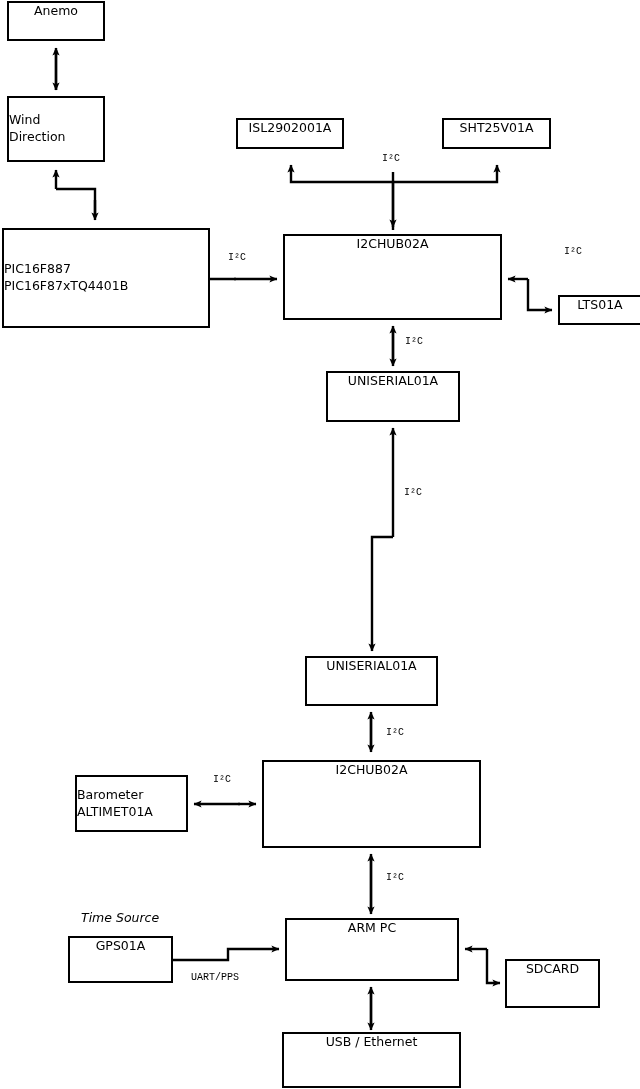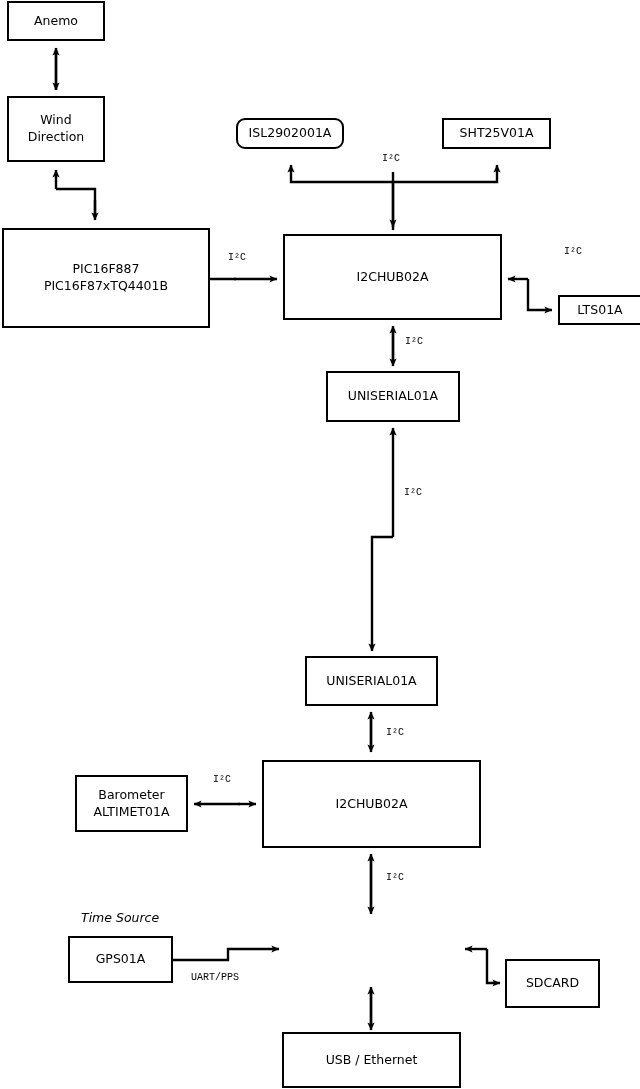--- a/index.html
+++ b/index.html
@@ -21,21 +21,21 @@
     top: 0;
     width: 640px;
     height: 1089px;
   }
   .node {
     position: absolute;
     box-sizing: border-box;
     border: 2px solid #000000;
     background: #ffffff;
     display: flex;
-    align-items: center;
+    align-items: flex-start;
     justify-content: center;
     text-align: center;
     font-size: 12.5px;
     color: #000000;
     line-height: 1.35;
     z-index: 3;
   }
   .node .label-line {
     display: block;
     white-space: nowrap;
@@ -148,21 +148,21 @@
   <div class="node" style="left:7px; top:96px; width:98px; height:66px; flex-direction:column;">
     <span class="label-line">Wind</span>
     <span class="label-line">Direction</span>
   </div>
 
   <div class="node" style="left:2px; top:228px; width:208px; height:100px; flex-direction:column;">
     <span class="label-line">PIC16F887</span>
     <span class="label-line">PIC16F87xTQ4401B</span>
   </div>
 
-  <div class="node" style="left:236px; top:118px; width:108px; height:31px;border-radius:9px;">
+  <div class="node" style="left:236px; top:118px; width:108px; height:31px;">
     <span class="label-line">ISL2902001A</span>
   </div>
 
   <div class="node" style="left:442px; top:118px; width:109px; height:31px;">
     <span class="label-line">SHT25V01A</span>
   </div>
 
   <div class="node" style="left:283px; top:234px; width:219px; height:86px;">
     <span class="label-line">I2CHUB02A</span>
   </div>
@@ -185,20 +185,23 @@
   </div>
 
   <div class="node" style="left:262px; top:760px; width:219px; height:88px;">
     <span class="label-line">I2CHUB02A</span>
   </div>
 
   <div class="node" style="left:68px; top:936px; width:105px; height:47px;">
     <span class="label-line">GPS01A</span>
   </div>
 
+  <div class="node" style="left:285px; top:918px; width:174px; height:63px;">
+    <span class="label-line">ARM PC</span>
+  </div>
 
   <div class="node" style="left:505px; top:959px; width:95px; height:49px;">
     <span class="label-line">SDCARD</span>
   </div>
 
   <div class="node" style="left:282px; top:1032px; width:179px; height:56px;">
     <span class="label-line">USB / Ethernet</span>
   </div>
 
   <div class="edge-label" style="left:382px; top:153px;">I²C</div>

